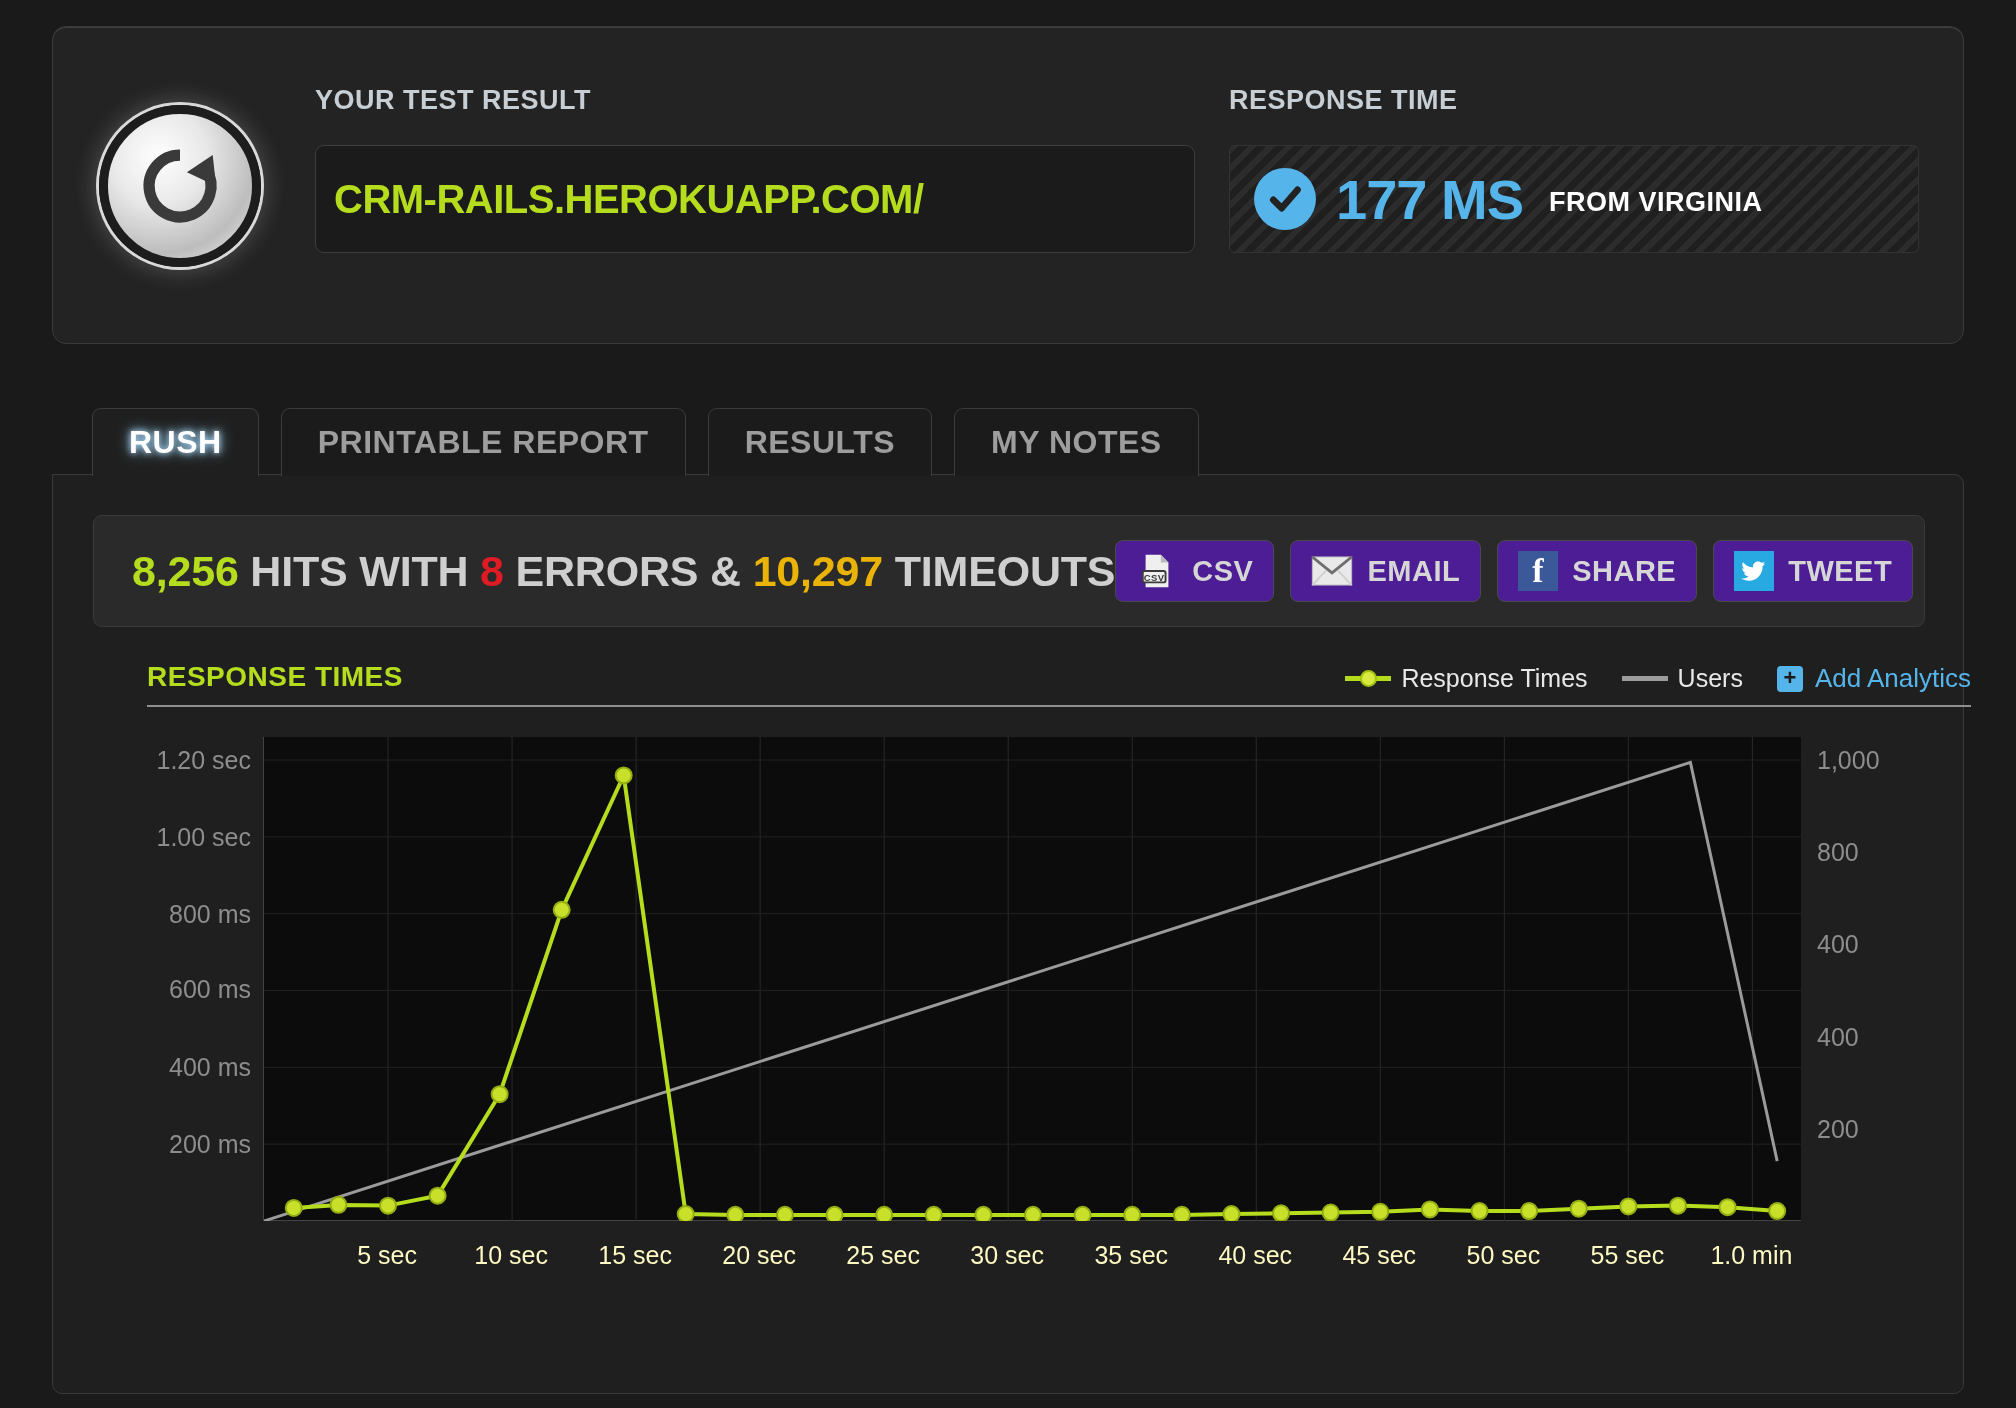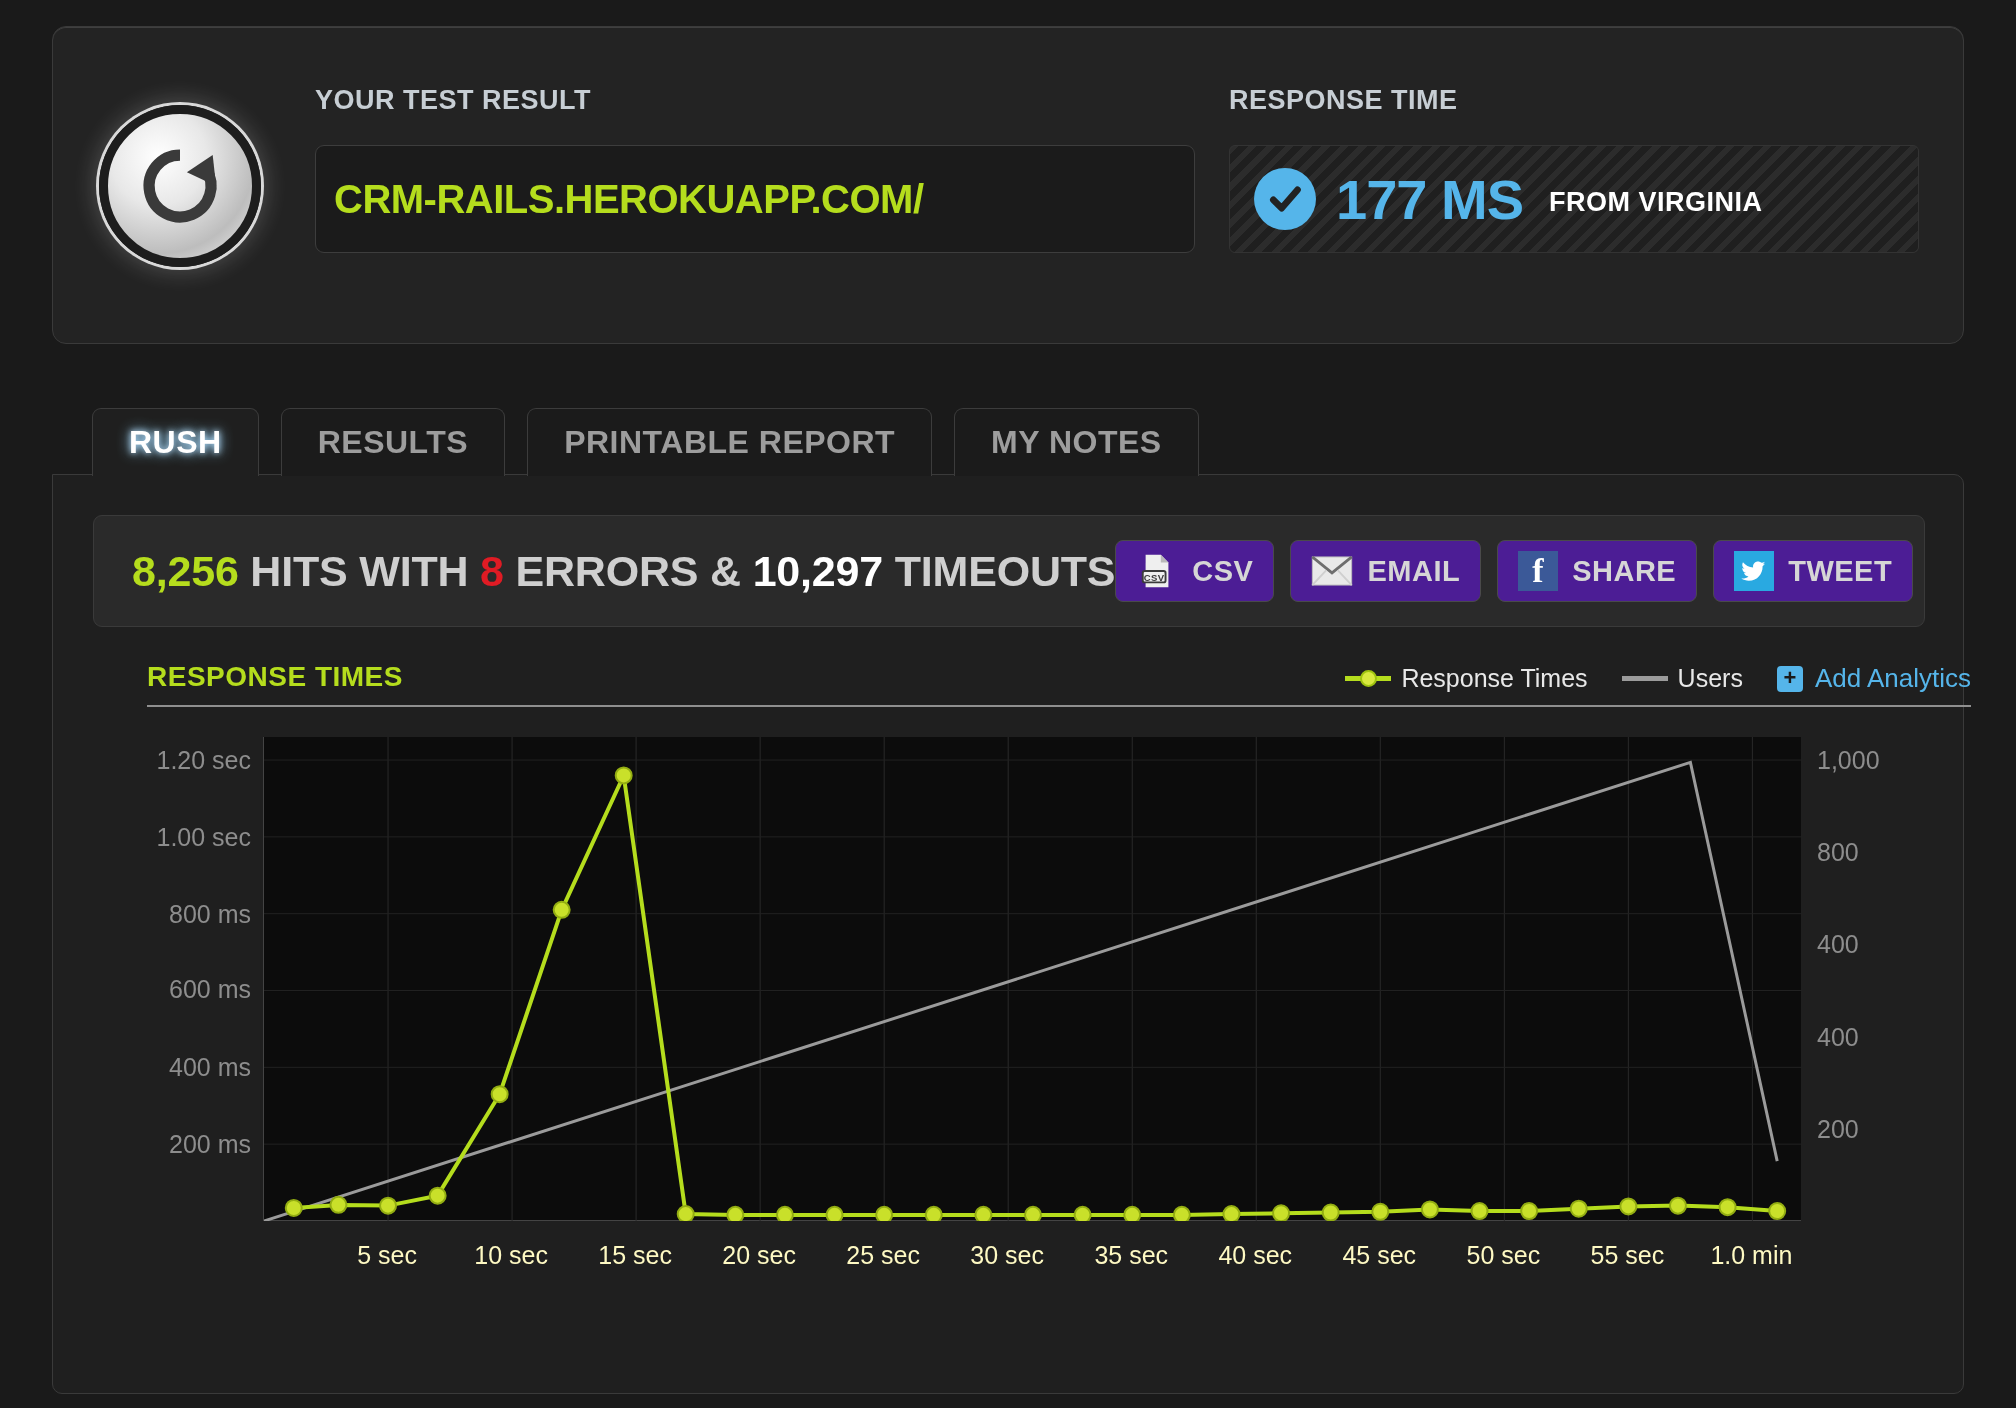--- a/index.html
+++ b/index.html
@@ -88,21 +88,21 @@
     position: absolute; left: 40px; top: 40px; width: 1832px; height: 112px;
     background: #2a2a2a; border: 1px solid #3a3a3a; border-radius: 9px;
     display: flex; align-items: center; justify-content: space-between; padding: 0 22px 0 38px;
   }
   #stats-text {
     font-family: "Liberation Sans Narrow","Liberation Sans",sans-serif; font-stretch: condensed;
     font-size: 43px; font-weight: bold; color: #cfcfcf; letter-spacing: -.2px; white-space: nowrap;
   }
   #stats-text .hits { color: #b5dd1d; }
   #stats-text .errors { color: #e01b24; }
-  #stats-text .timeouts { color: #ffffff; }
+  #stats-text .timeouts { color: #eab308; }
 
   #actions { display: flex; gap: 16px; }
   .action-btn {
     height: 62px; border-radius: 8px; background: #4c1d95; border: 1px solid #4a4a4a;
     display: flex; align-items: center; gap: 14px; padding: 0 20px;
     color: #d6d6d6; font-size: 29px; font-weight: bold; letter-spacing: .5px;
     font-family: "Liberation Sans Narrow","Liberation Sans",sans-serif; font-stretch: condensed;
   }
   .icon-box { width: 42px; height: 40px; flex: none; display:flex; align-items:center; justify-content:center; }
   .fb-icon { width: 40px; height: 40px; background: #3b5998; color: #fff;
@@ -161,22 +161,22 @@
         <path d="M10 25 L20 35 L39 13" fill="none" stroke="#222" stroke-width="8" stroke-linecap="round" stroke-linejoin="round"></path>
       </svg>
     </div>
     <span id="rt-value">177 MS</span>
     <span id="rt-from">FROM VIRGINIA</span>
   </div>
 </div>
 
 <div id="tabs">
   <div class="tab active">RUSH</div>
+  <div class="tab">PRINTABLE REPORT</div>
   <div class="tab">RESULTS</div>
-  <div class="tab">PRINTABLE REPORT</div>
   <div class="tab">MY NOTES</div>
 </div>
 
 <div id="content">
 
   <div id="stats-bar">
     <div id="stats-text">
       <span class="hits">8,256</span>
       <span>HITS WITH</span>
       <span class="errors">8</span>

